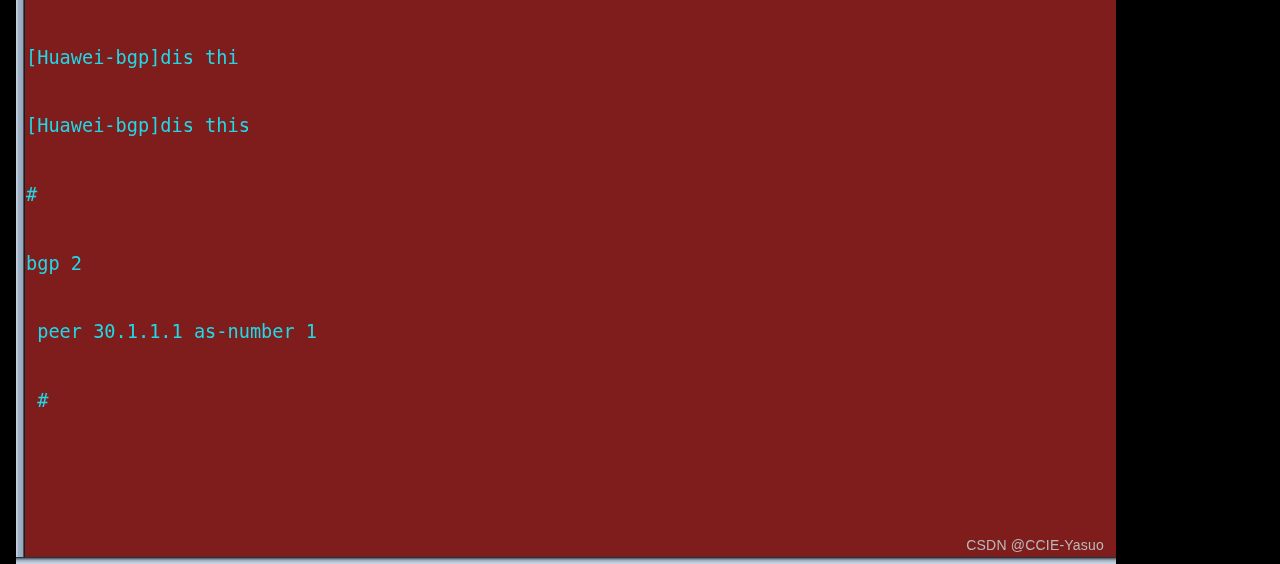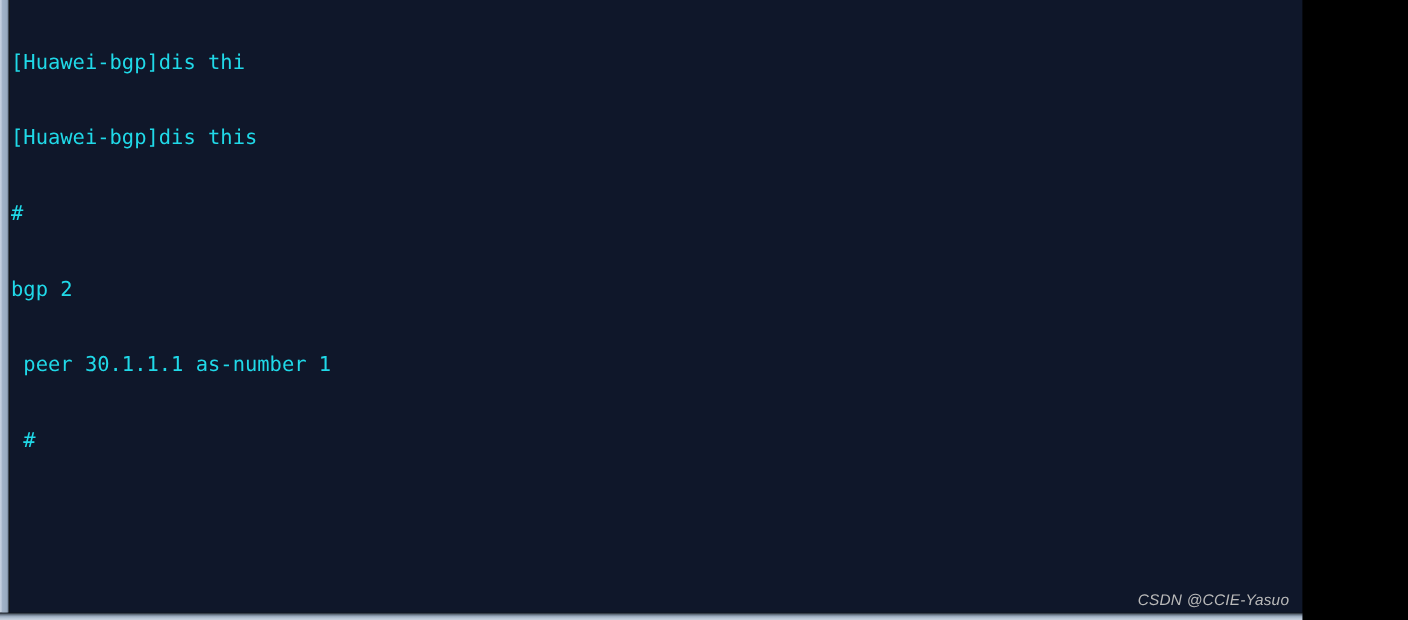--- a/index.html
+++ b/index.html
@@ -8,24 +8,25 @@
     margin: 0;
     padding: 0;
     background: #000000;
     width: 1280px;
     height: 564px;
     overflow: hidden;
   }
 
   #screen {
     position: relative;
-    width: 1184px;
+    width: 1100px;
     height: 564px;
-    background: #0f172a;
+    background: #7f1d1d;
     overflow: hidden;
+    margin-left: 16px;
   }
 
   
   #left-gutter {
     position: absolute;
     left: 0;
     top: 0;
     width: 9px;
     height: 557px;
     background: linear-gradient(to right,
@@ -92,21 +93,20 @@
   
   #watermark {
     position: absolute;
     right: 12px;
     bottom: 11px;
     font-family: "Liberation Sans", sans-serif;
     font-size: 14px;
     color: #b9b9b9;
     letter-spacing: 0.2px;
     user-select: none;
-    font-style: italic;
   }
 </style>
 </head>
 <body>
 
 <div id="screen">
 
   <div id="terminal">
     <span class="line">[Huawei-bgp]dis thi</span>
     <span class="line">[Huawei-bgp]dis this</span>

